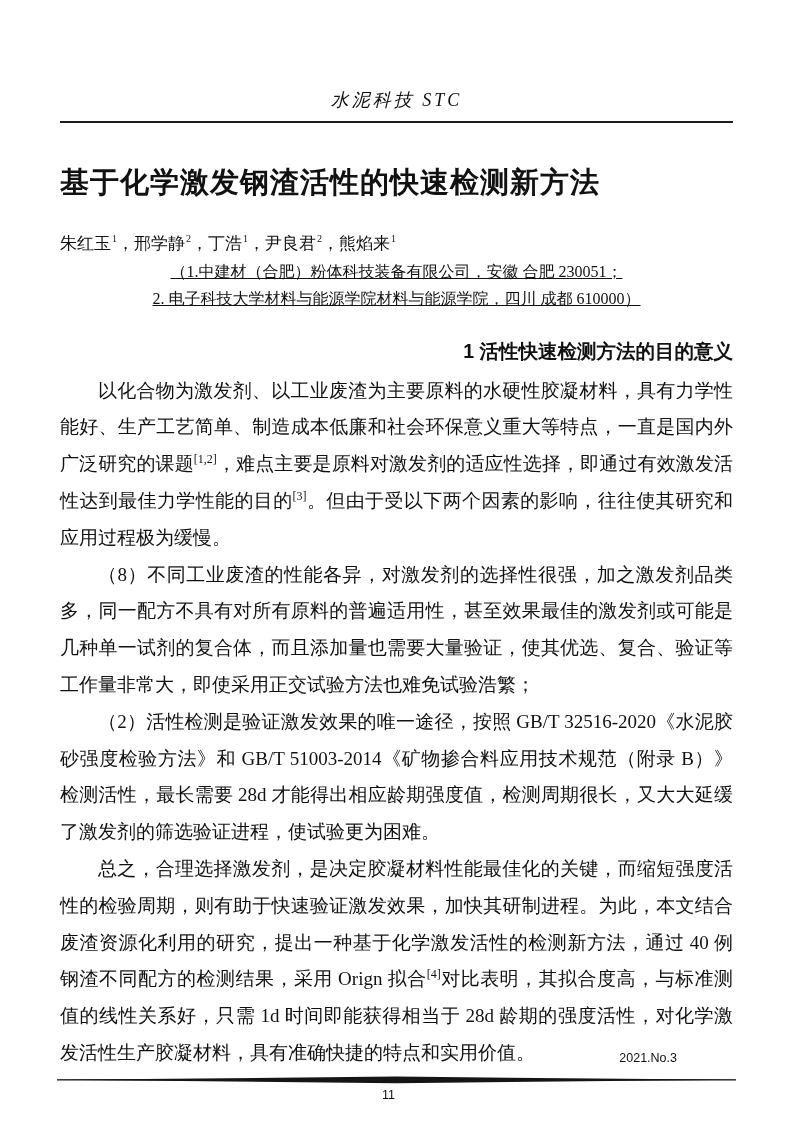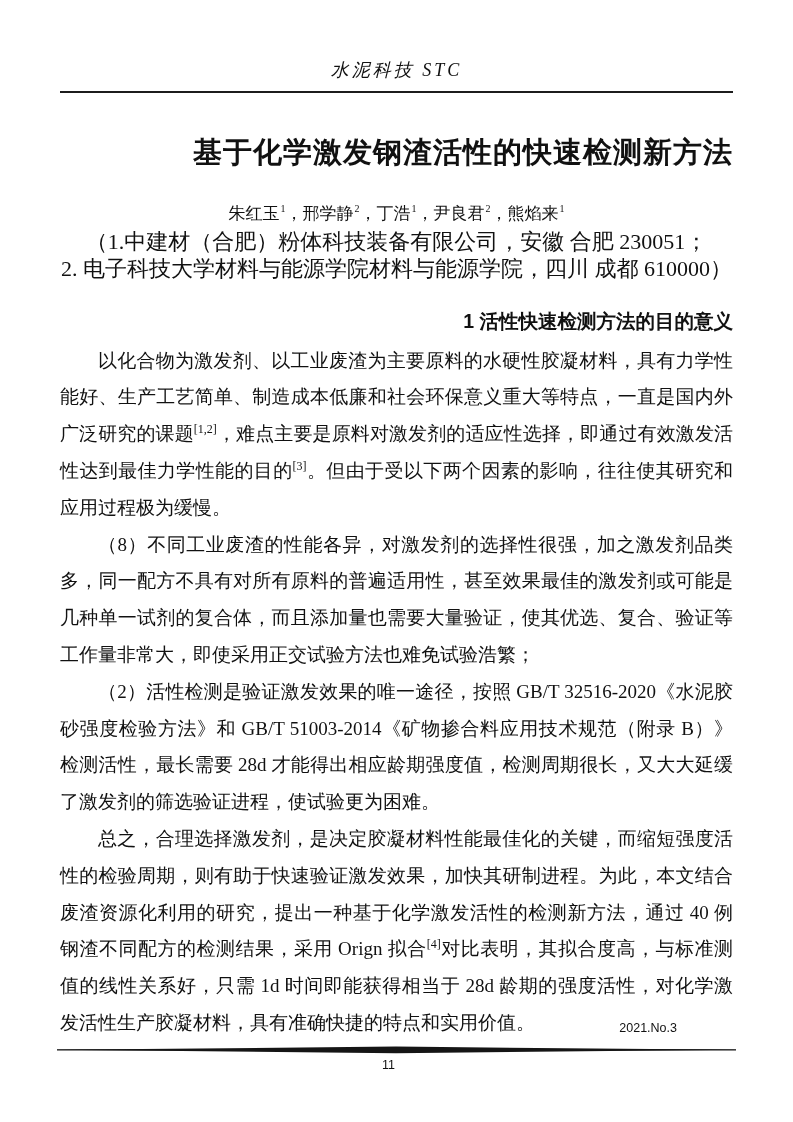--- a/index.html
+++ b/index.html
@@ -9,62 +9,64 @@
     position: relative;
     overflow: hidden;
     font-family: "Liberation Serif", "DejaVu Serif", serif;
     color: #111;
   }
   .page {
     box-sizing: border-box;
     width: 793px; height: 974px;
     padding: 12px 60px;
     position: relative;
+    margin-top: 30px;
   }
   
   .journal-header {
     padding-top: 46px;
     text-align: center;
   }
   .journal-title {
     font-size: 18px;
     font-style: italic;
     letter-spacing: 3px;
     font-family: "Liberation Serif", "DejaVu Serif", serif;
   }
   .header-rule {
     margin-top: 9px;
     border: none;
     border-top: 2.5px solid #1c1c1c;
   }
   
   .article-title {
     margin: 38px 0 0 0;
-    text-align: right;
+    text-align: left;
     font-family: "Liberation Sans", "DejaVu Sans", sans-serif;
     font-weight: 700;
     font-size: 29px;
     letter-spacing: 1px;
     line-height: 42px;
   }
   .authors-line {
     margin-top: 22px;
-    text-align: center;
+    text-align: left;
     font-size: 17px;
     line-height: 28px;
   }
   .authors-line sup, .affiliation sup {
     font-size: 10px;
     vertical-align: super;
     margin-left: 1px;
   }
   .affiliations {
     text-align: center;
-    font-size: 22px;
+    font-size: 16px;
     line-height: 27.5px;
+    text-decoration: underline;
   }
   
   .section-heading {
     margin: 24px 0 8px 0;
     font-family: "Liberation Sans", "DejaVu Sans", sans-serif;
     font-weight: 700;
     font-size: 19.5px;
     line-height: 28px;
     text-align: right;
   }

